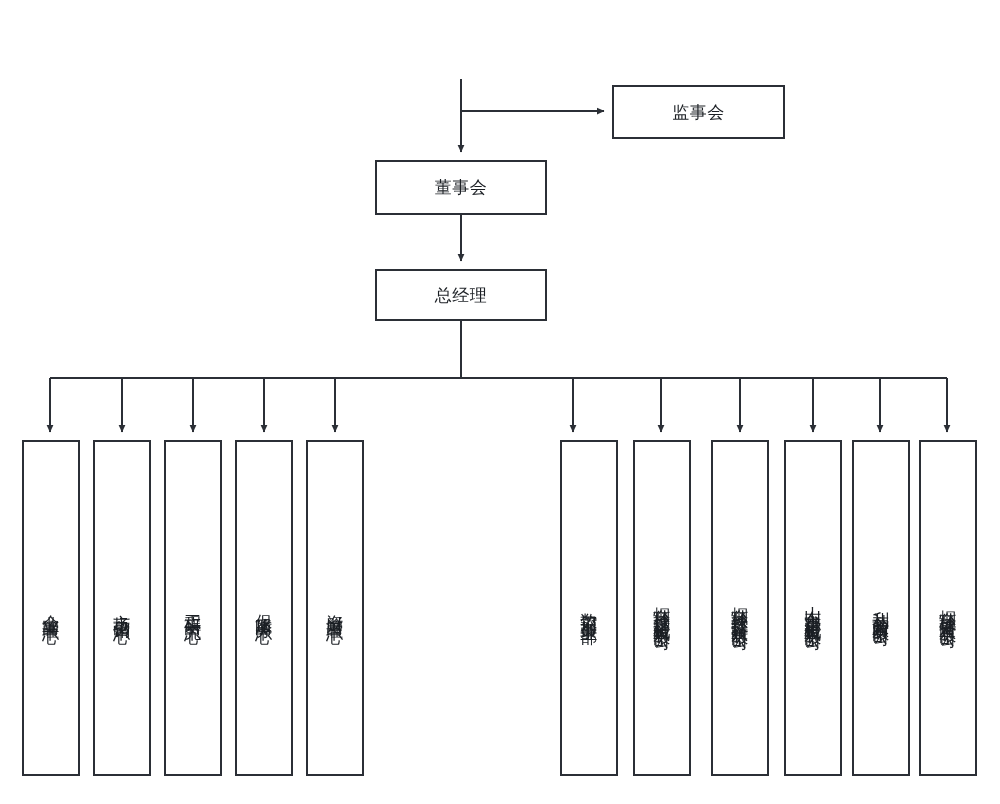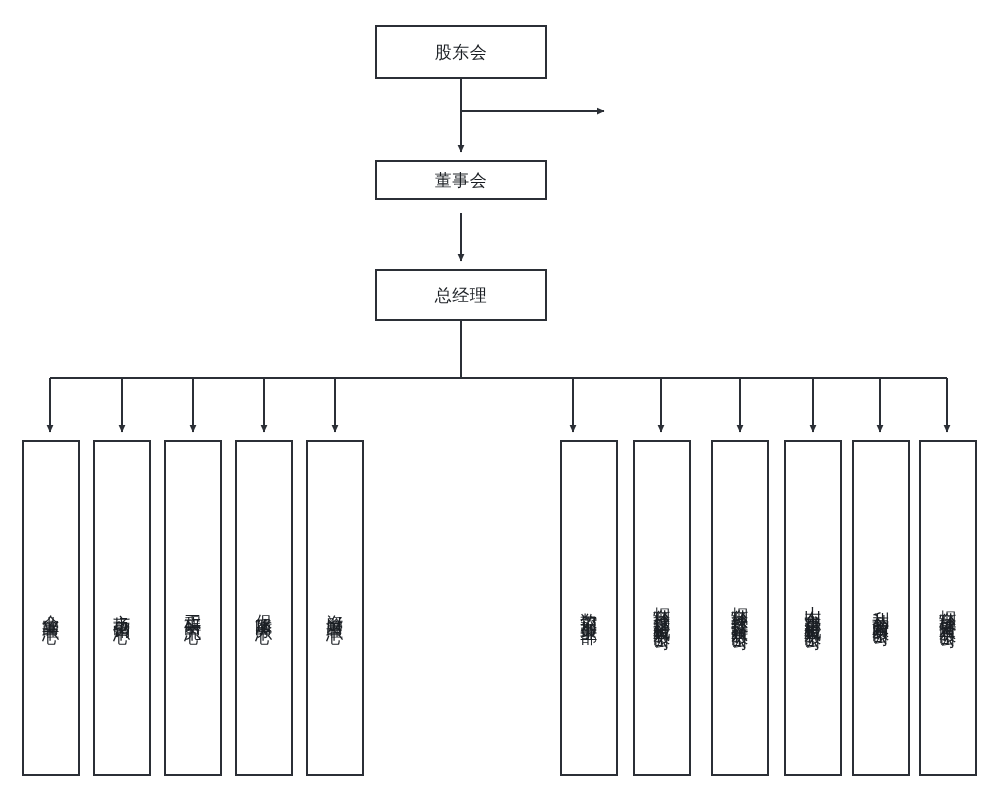--- a/index.html
+++ b/index.html
@@ -87,26 +87,26 @@
 
       <path d="M573,378 L573,432" marker-end="url(#arrowhead)"></path>
       <path d="M661,378 L661,432" marker-end="url(#arrowhead)"></path>
       <path d="M740,378 L740,432" marker-end="url(#arrowhead)"></path>
       <path d="M813,378 L813,432" marker-end="url(#arrowhead)"></path>
       <path d="M880,378 L880,432" marker-end="url(#arrowhead)"></path>
       <path d="M947,378 L947,432" marker-end="url(#arrowhead)"></path>
     </g>
   </svg>
 
-  <div class="node horizontal" style="left:375px; top:25px; width:172px; height:54px;">
-    <span class="node-label">股东会</span>
+
+  <div class="node horizontal" style="left:612px; top:85px; width:173px; height:54px;">
+    <span class="node-label">监事会</span>
   </div>
 
-
-  <div class="node horizontal" style="left:375px; top:160px; width:172px; height:40px;">
+  <div class="node horizontal" style="left:375px; top:160px; width:172px; height:55px;">
     <span class="node-label">董事会</span>
   </div>
 
   <div class="node horizontal" style="left:375px; top:269px; width:172px; height:52px;justify-content:center;">
     <span class="node-label">总经理</span>
   </div>
 
   <div class="node vertical" style="left:22px; top:440px; width:58px; height:336px;">
     <span class="node-label">企业管理中心</span>
   </div>

